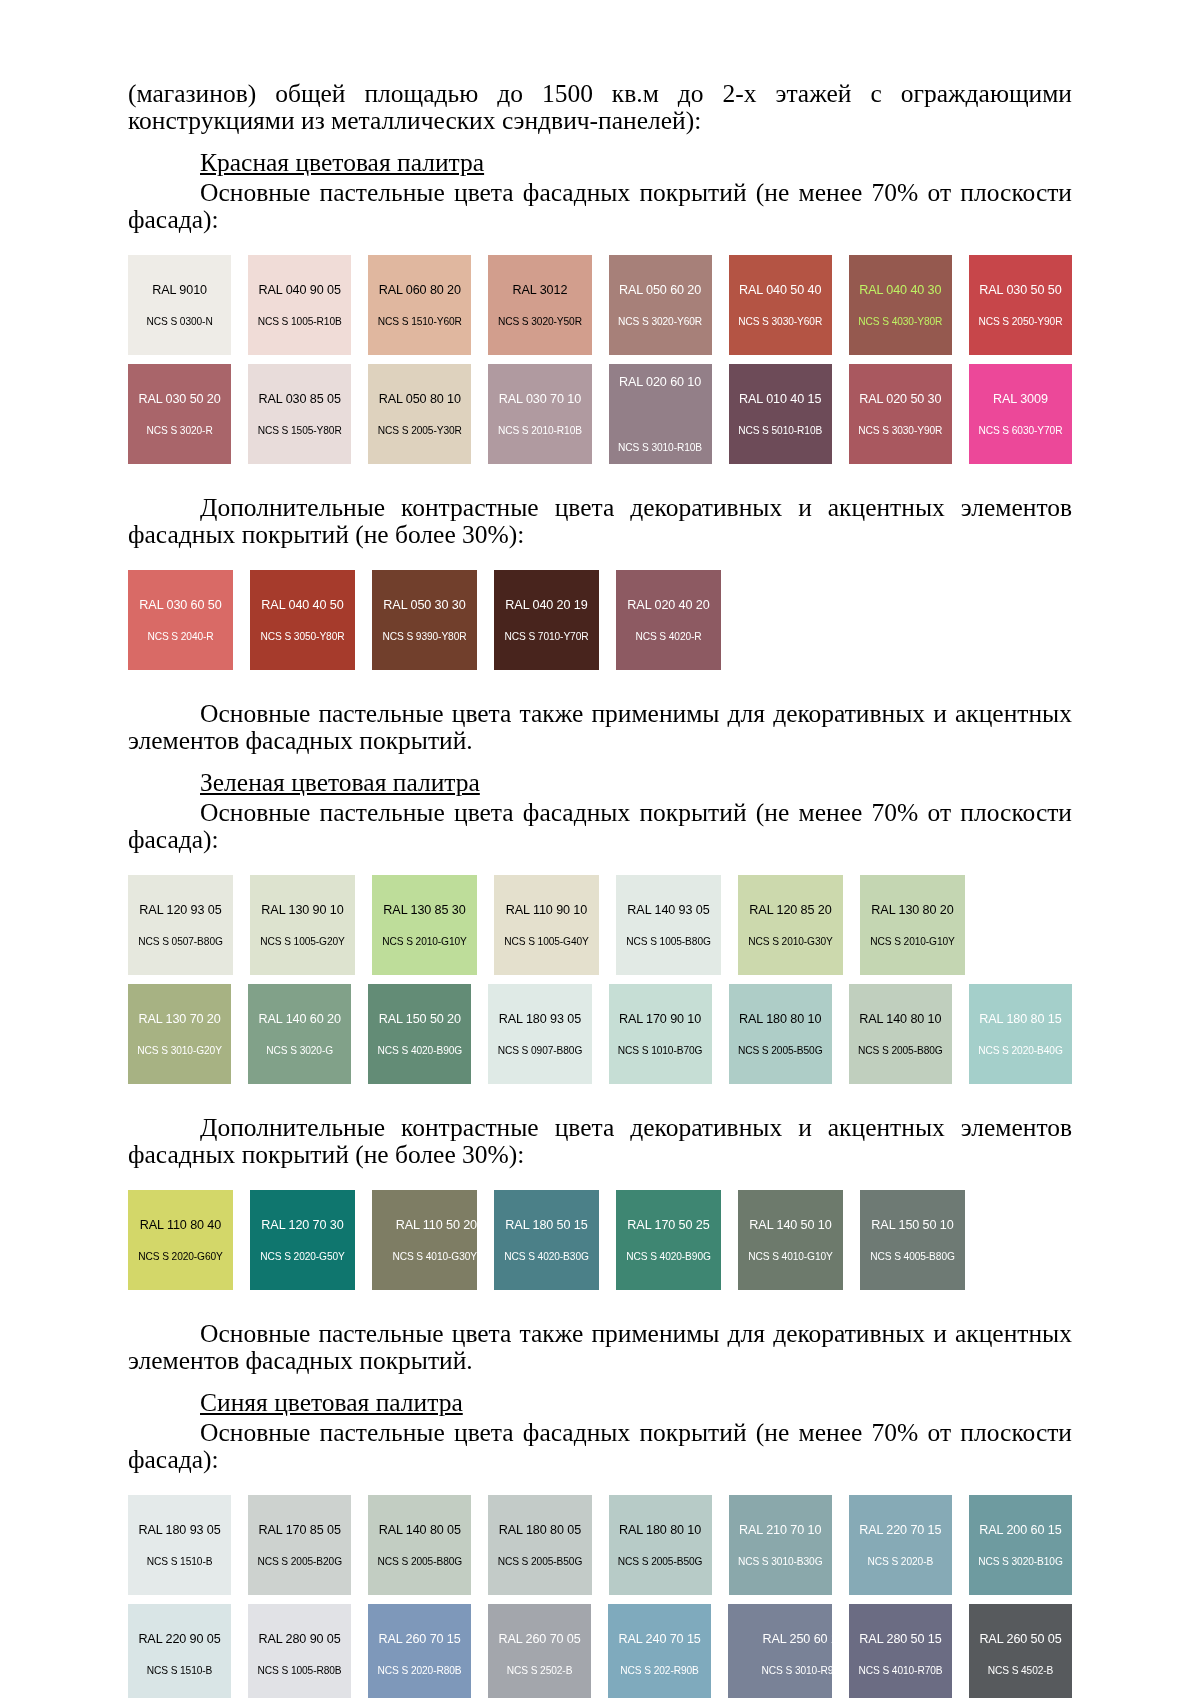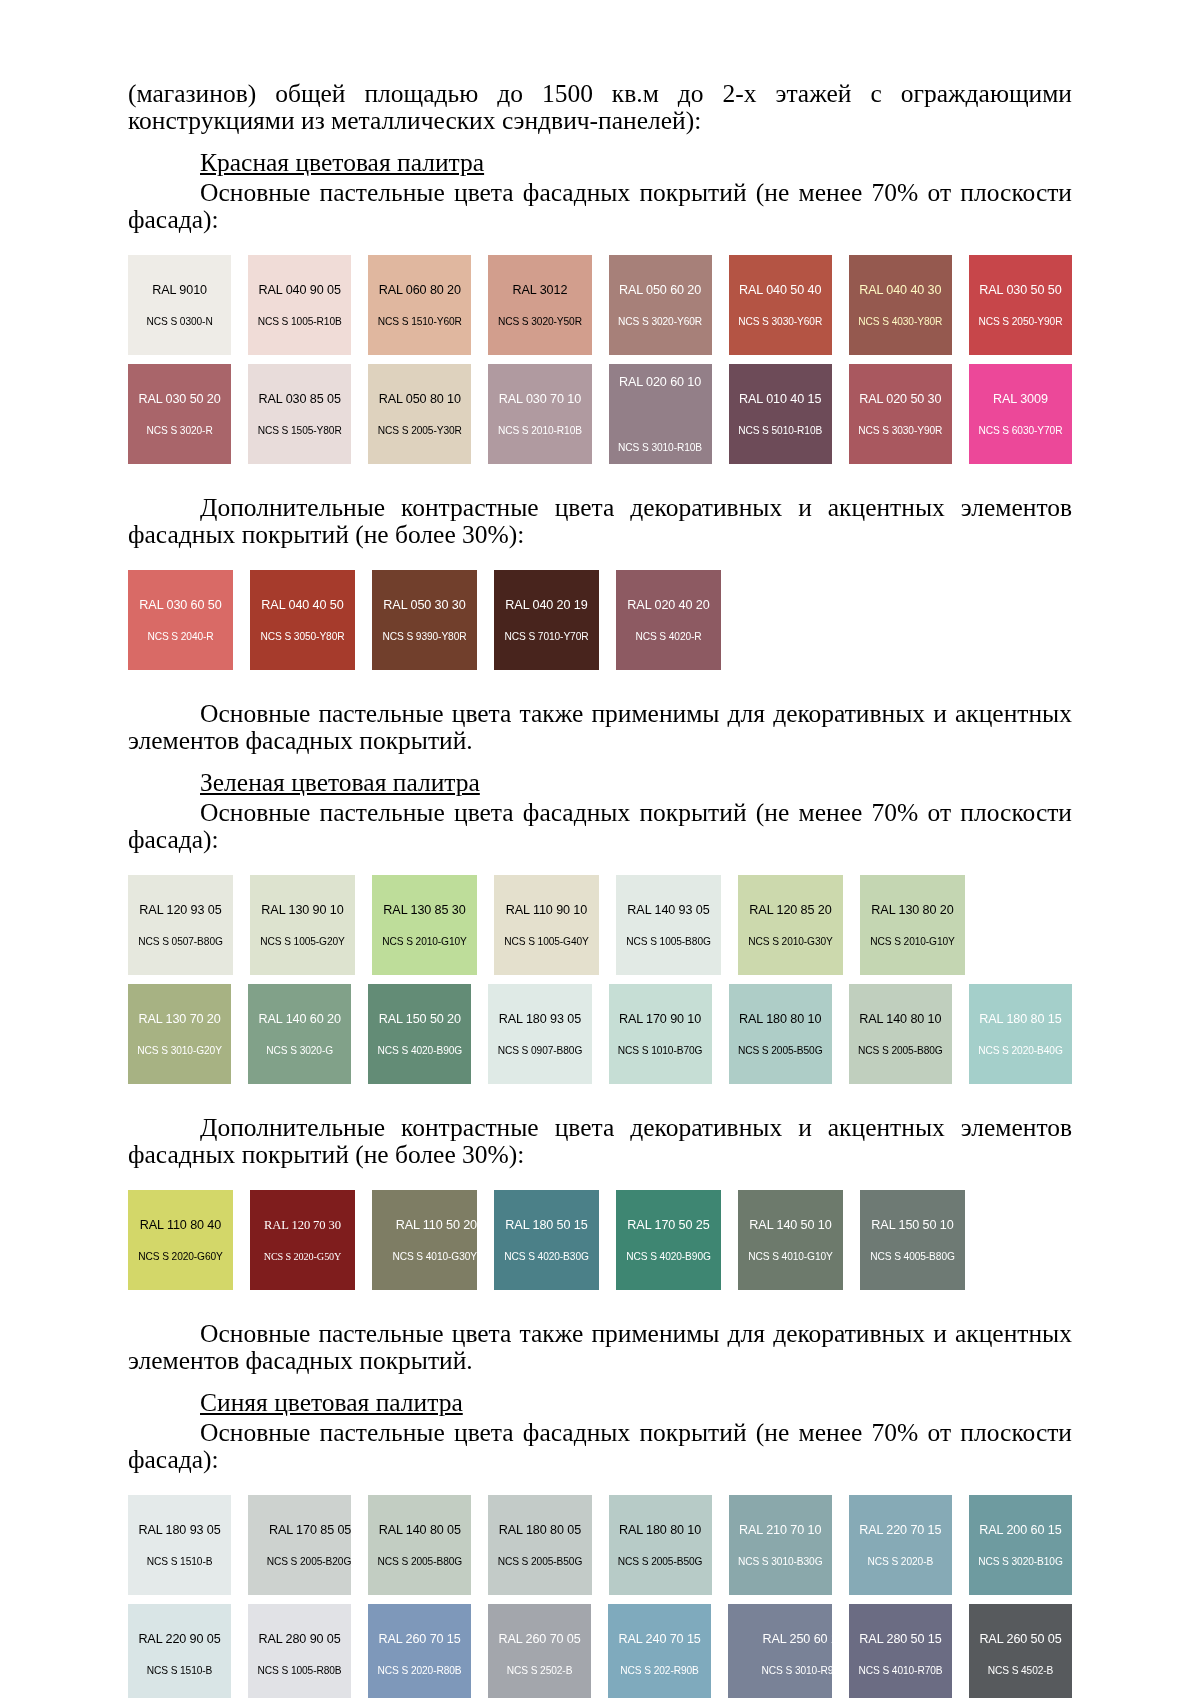--- a/index.html
+++ b/index.html
@@ -109,21 +109,21 @@
         <div class="ncs">NCS S 3020-Y50R</div>
       </div>
       <div class="swatch" style="background: rgb(167, 128, 121); color: rgb(255, 255, 255);">
         <div class="ral">RAL 050 60 20</div>
         <div class="ncs">NCS S 3020-Y60R</div>
       </div>
       <div class="swatch" style="background: rgb(180, 84, 68); color: rgb(255, 255, 255);">
         <div class="ral">RAL 040 50 40</div>
         <div class="ncs">NCS S 3030-Y60R</div>
       </div>
-      <div class="swatch" style="background: rgb(149, 89, 79); color: #fef9c3; text-align: center;">
+      <div class="swatch" style="background: rgb(149, 89, 79); color: #bef264; text-align: center;">
         <div class="ral">RAL 040 40 30</div>
         <div class="ncs">NCS S 4030-Y80R</div>
       </div>
       <div class="swatch" style="background: rgb(199, 70, 74); color: rgb(255, 255, 255);">
         <div class="ral">RAL 030 50 50</div>
         <div class="ncs">NCS S 2050-Y90R</div>
       </div>
     </div>
   <div class="rows-gap"></div>
   <div class="swatch-row">
@@ -272,21 +272,21 @@
 
   <p class="body-text indent">Дополнительные контрастные цвета декоративных и акцентных элементов фасадных покрытий (не более 30%):</p>
 
   <div class="gap-md"></div>
 
   <div class="swatch-row">
       <div class="swatch" style="background: rgb(211, 215, 105); color: rgb(0, 0, 0);">
         <div class="ral">RAL 110 80 40</div>
         <div class="ncs">NCS S 2020-G60Y</div>
       </div>
-      <div class="swatch" style="background: #7f1d1d; color: rgb(255, 255, 255); font-family: Liberation Serif, serif;">
+      <div class="swatch" style="background: #0f766e; color: rgb(255, 255, 255);">
         <div class="ral">RAL 120 70 30</div>
         <div class="ncs">NCS S 2020-G50Y</div>
       </div>
       <div class="swatch" style="background: rgb(126, 125, 100); color: rgb(255, 255, 255); align-items: flex-end;">
         <div class="ral">RAL 110 50 20</div>
         <div class="ncs">NCS S 4010-G30Y</div>
       </div>
       <div class="swatch" style="background: rgb(75, 128, 136); color: rgb(255, 255, 255);">
         <div class="ral">RAL 180 50 15</div>
         <div class="ncs">NCS S 4020-B30G</div>
@@ -315,21 +315,21 @@
 
   <p class="body-text indent">Основные пастельные цвета фасадных покрытий (не менее 70% от плоскости фасада):</p>
 
   <div class="gap-md"></div>
 
   <div class="swatch-row">
       <div class="swatch" style="background: rgb(228, 234, 234); color: rgb(0, 0, 0);">
         <div class="ral">RAL 180 93 05</div>
         <div class="ncs">NCS S 1510-B</div>
       </div>
-      <div class="swatch" style="background: rgb(205, 210, 207); color: rgb(0, 0, 0); align-items: flex-end;">
+      <div class="swatch" style="background: rgb(205, 210, 207); color: rgb(0, 0, 0);">
         <div class="ral">RAL 170 85 05</div>
         <div class="ncs">NCS S 2005-B20G</div>
       </div>
       <div class="swatch" style="background: rgb(194, 205, 194); color: rgb(0, 0, 0);">
         <div class="ral">RAL 140 80 05</div>
         <div class="ncs">NCS S 2005-B80G</div>
       </div>
       <div class="swatch" style="background: rgb(195, 203, 200); color: rgb(0, 0, 0);">
         <div class="ral">RAL 180 80 05</div>
         <div class="ncs">NCS S 2005-B50G</div>

